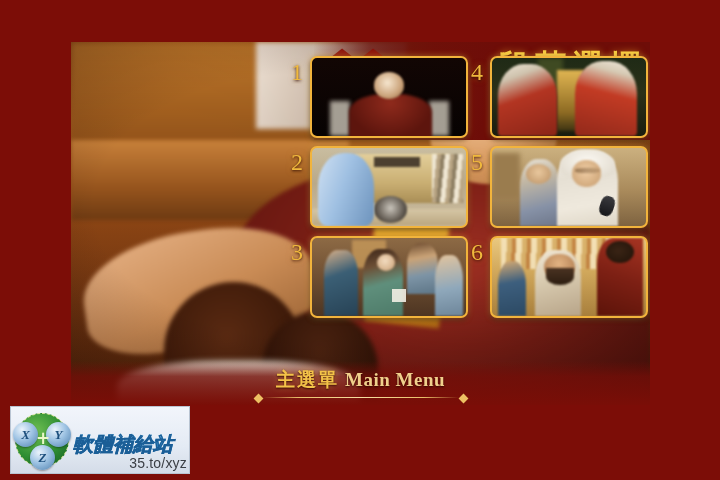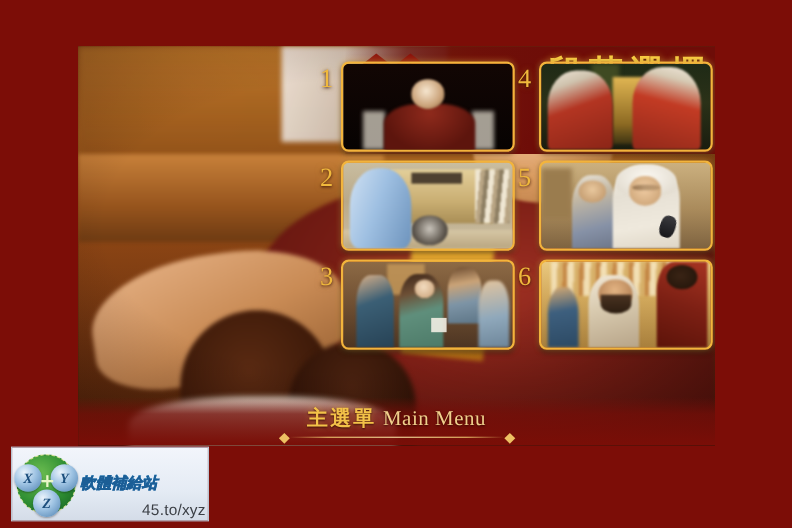--- a/index.html
+++ b/index.html
@@ -243,20 +243,21 @@
   #menu-line { display:flex; align-items:baseline; justify-content:center; gap:6px; }
   #menu-cn {
     font-size:19px; font-weight:bold; color:#f3c248; letter-spacing:2px;
     font-family:Liberation Sans, sans-serif;
     text-shadow:0 1px 2px rgba(50,4,0,.95), 0 0 6px rgba(243,190,70,.45);
   }
   #menu-en {
     font-size:19px; color:#f0d08c; letter-spacing:.5px;
     font-family:"Liberation Serif", serif;
     text-shadow:0 1px 2px rgba(50,4,0,.95);
+    font-weight:bold;
   }
   #menu-rule {
     width:212px; height:5px; margin:2px auto 0; position:relative;
   }
   #menu-rule .bar {
     position:absolute; left:8px; right:8px; top:2px; height:1.6px;
     background:linear-gradient(90deg,rgba(240,196,90,0),#e8bf6a 18%,#f6dfa2 50%,#e8bf6a 82%,rgba(240,196,90,0));
   }
   #menu-rule .dl, #menu-rule .dr {
     position:absolute; top:0; width:7px; height:7px;
@@ -300,21 +301,21 @@
     position:absolute; left:6px; top:1px;
     font-family:"DejaVu Sans", sans-serif; font-style:italic; font-weight:bold;
     font-size:25px; letter-spacing:1px;
     background:linear-gradient(180deg,#7fd0f5 0%,#2b7fc4 55%,#17568f 100%);
     -webkit-background-clip:text; background-clip:text; color:transparent;
     -webkit-text-stroke:.6px #1b5e96;
   }
   #wm-cn {
     position:absolute; left:0; top:22px;
     font-family:"DejaVu Sans", sans-serif; font-weight:bold; font-style:italic;
-    font-size:14px; letter-spacing:0px;
+    font-size:20px; letter-spacing:0px;
     background:linear-gradient(180deg,#8ad3f7 0%,#2f86c8 55%,#17568f 100%);
     -webkit-background-clip:text; background-clip:text; color:transparent;
     -webkit-text-stroke:.5px #1b5e96;
     white-space:nowrap;
   }
   #wm-url {
     position:absolute; right:2px; bottom:0px;
     font-family:"Liberation Sans", sans-serif; font-size:14px; color:#3b3f45;
     letter-spacing:.2px;
   }
@@ -460,17 +461,17 @@
   <div id="watermark">
     <div id="wm-logo">
       <span class="ring"></span>
       <span class="ball bx">X</span>
       <span class="ball by">Y</span>
       <span class="ball bz">Z</span>
       <span class="plus">+</span>
     </div>
     <div id="wm-text">
       <div id="wm-cn">軟體補給站</div>
-      <div id="wm-url">45.to/xyz</div>
+      <div id="wm-url">35.to/xyz</div>
     </div>
   </div>
 
 </div>
 
 </body></html>

